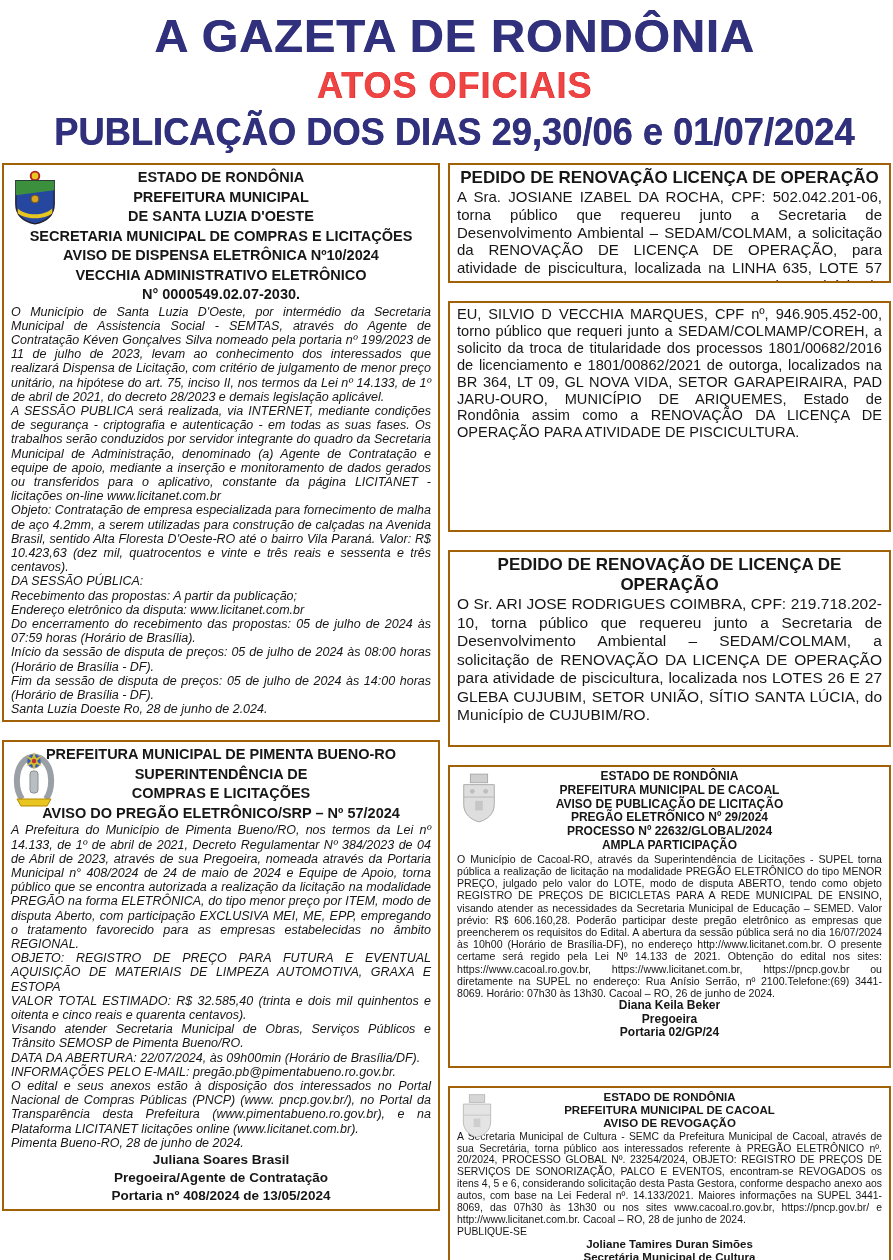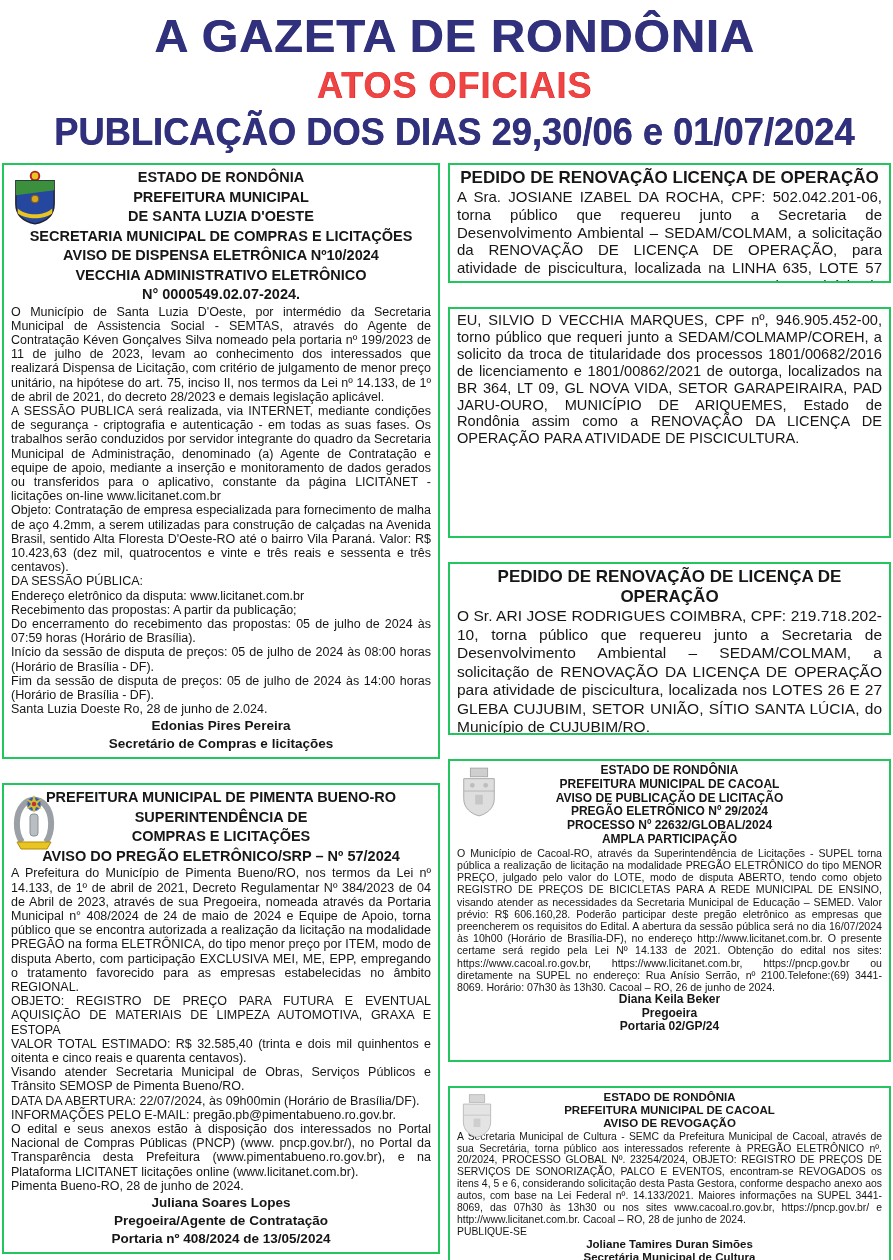--- a/index.html
+++ b/index.html
@@ -19,26 +19,26 @@
   }
   .masthead-dates{
     display:inline-block;font-size:39px;font-weight:bold;color:#30307c;line-height:48px;
     transform:scaleX(.93);transform-origin:center;white-space:nowrap;
     text-shadow:.5px 0 0 #30307c;
   }
   
   .col-left{position:absolute;left:2px;top:163px;width:438px;}
   .col-right{position:absolute;left:448px;top:163px;width:443px;}
   .notice{
-    position:relative;border:2px solid #22c55e;background:#fff;
-    box-sizing:border-box;padding:3px 7px 4px;margin-bottom:24px;overflow:hidden;
+    position:relative;border:2px solid #a16207;background:#fff;
+    box-sizing:border-box;padding:3px 7px 4px;margin-bottom:18px;overflow:hidden;
   }
   
   .hdr-sm{font-size:14.5px;font-weight:bold;text-align:center;line-height:19.5px;}
-  .body-sm p{margin:0;font-size:12.5px;line-height:14.2px;text-align:justify;}
+  .body-sm p{margin:0;font-size:12.5px;line-height:14.2px;text-align:justify;font-style:italic;}
   .sig-sm{font-size:13.5px;font-weight:bold;text-align:center;line-height:18px;margin-top:1px;}
   
   .big-title{font-size:17px;font-weight:bold;text-align:center;line-height:20px;}
   .big-title.three{font-size:16.5px;line-height:19px;}
   .big-body{font-size:15px;line-height:17.8px;text-align:justify;margin:0;}
   .big-body.mid{font-size:14.6px;line-height:16.9px;}
   .big-body.r3{font-size:15.5px;line-height:18.5px;}
   .u{text-decoration:underline;}
   
   .hdr-xs{font-size:12px;font-weight:bold;text-align:center;line-height:13.8px;}
@@ -71,37 +71,33 @@
         <path d="M6 40 C14 48 34 48 42 40 L42 45 C34 52 14 52 6 45 Z" fill="#e8c520"></path>
         <circle cx="24" cy="30" r="4" fill="#d9a520" stroke="#7a5a10"></circle>
       </svg>
       <div class="hdr-sm">
         <div>ESTADO DE RONDÔNIA</div>
         <div>PREFEITURA MUNICIPAL</div>
         <div>DE SANTA LUZIA D'OESTE</div>
         <div>SECRETARIA MUNICIPAL DE COMPRAS E LICITAÇÕES</div>
         <div>AVISO DE DISPENSA ELETRÔNICA Nº10/2024</div>
         <div>VECCHIA ADMINISTRATIVO ELETRÔNICO</div>
-        <div>N° 0000549.02.07-2024.</div>
+        <div>N° 0000549.02.07-2030.</div>
       </div>
       <div class="body-sm">
         <p>O Município de Santa Luzia D'Oeste, por intermédio da Secretaria Municipal de Assistencia Social - SEMTAS, através do Agente de Contratação Kéven Gonçalves Silva nomeado pela portaria nº 199/2023 de 11 de julho de 2023, levam ao conhecimento dos interessados que realizará Dispensa de Licitação, com critério de julgamento de menor preço unitário, na hipótese do art. 75, inciso II, nos termos da Lei nº 14.133, de 1º de abril de 2021, do decreto 28/2023 e demais legislação aplicável.</p>
         <p>A SESSÃO PUBLICA será realizada, via INTERNET, mediante condições de segurança - criptografia e autenticação - em todas as suas fases. Os trabalhos serão conduzidos por servidor integrante do quadro da Secretaria Municipal de Administração, denominado (a) Agente de Contratação e equipe de apoio, mediante a inserção e monitoramento de dados gerados ou transferidos para o aplicativo, constante da página LICITANET - licitações on-line www.licitanet.com.br</p>
         <p>Objeto: Contratação de empresa especializada para fornecimento de malha de aço 4.2mm, a serem utilizadas para construção de calçadas na Avenida Brasil, sentido Alta Floresta D'Oeste-RO até o bairro Vila Paraná. Valor: R$ 10.423,63 (dez mil, quatrocentos e vinte e três reais e sessenta e três centavos).</p>
         <p>DA SESSÃO PÚBLICA:</p>
+        <p>Recebimento das propostas: A partir da publicação;</p>
         <p>Endereço eletrônico da disputa: www.licitanet.com.br</p>
-        <p>Recebimento das propostas: A partir da publicação;</p>
         <p>Do encerramento do recebimento das propostas: 05 de julho de 2024 às 07:59 horas (Horário de Brasília).</p>
         <p>Início da sessão de disputa de preços: 05 de julho de 2024 às 08:00 horas (Horário de Brasília - DF).</p>
         <p>Fim da sessão de disputa de preços: 05 de julho de 2024 às 14:00 horas (Horário de Brasília - DF).</p>
         <p>Santa Luzia Doeste Ro, 28 de junho de 2.024.</p>
-      </div>
-      <div class="sig-sm">
-        <div>Edonias Pires Pereira</div>
-        <div>Secretário de Compras e licitações</div>
       </div>
     </div>
 
     <div class="notice">
       <svg class="logo" width="44" height="62" viewBox="0 0 44 62">
         <path d="M10 52 C3 42 3 24 11 15 C17 8 27 8 33 15 C41 24 41 42 34 52" stroke="#9aa0a6" stroke-width="6" fill="none"></path>
         <circle cx="22" cy="14" r="7" fill="#2b5bb7" stroke="#8a8f94"></circle>
         <path d="M22 5 L24 11 L30 9 L25 14 L30 19 L24 17 L22 23 L20 17 L14 19 L19 14 L14 9 L20 11 Z" fill="#e8c520" opacity="0.9"></path>
         <circle cx="22" cy="14" r="2.2" fill="#c03030"></circle>
         <rect x="18" y="24" width="8" height="22" rx="3" fill="#b9bec3" stroke="#8a8f94"></rect>
@@ -117,39 +113,39 @@
         <p>A Prefeitura do Município de Pimenta Bueno/RO, nos termos da Lei nº 14.133, de 1º de abril de 2021, Decreto Regulamentar Nº 384/2023 de 04 de Abril de 2023, através de sua Pregoeira, nomeada através da Portaria Municipal n° 408/2024 de 24 de maio de 2024 e Equipe de Apoio, torna público que se encontra autorizada a realização da licitação na modalidade PREGÃO na forma ELETRÔNICA, do tipo menor preço por ITEM, modo de disputa Aberto, com participação EXCLUSIVA MEI, ME, EPP, empregando o tratamento favorecido para as empresas estabelecidas no âmbito REGIONAL.</p>
         <p>OBJETO: REGISTRO DE PREÇO PARA FUTURA E EVENTUAL AQUISIÇÃO DE MATERIAIS DE LIMPEZA AUTOMOTIVA, GRAXA E ESTOPA</p>
         <p>VALOR TOTAL ESTIMADO: R$ 32.585,40 (trinta e dois mil quinhentos e oitenta e cinco reais e quarenta centavos).</p>
         <p>Visando atender Secretaria Municipal de Obras, Serviços Públicos e Trânsito SEMOSP de Pimenta Bueno/RO.</p>
         <p>DATA DA ABERTURA: 22/07/2024, às 09h00min (Horário de Brasília/DF).</p>
         <p>INFORMAÇÕES PELO E-MAIL: pregão.pb@pimentabueno.ro.gov.br.</p>
         <p>O edital e seus anexos estão à disposição dos interessados no Portal Nacional de Compras Públicas (PNCP) (www. pncp.gov.br/), no Portal da Transparência desta Prefeitura (www.pimentabueno.ro.gov.br), e na Plataforma LICITANET licitações online (www.licitanet.com.br).</p>
         <p>Pimenta Bueno-RO, 28 de junho de 2024.</p>
       </div>
       <div class="sig-sm">
-        <div>Juliana Soares Lopes</div>
+        <div>Juliana Soares Brasil</div>
         <div>Pregoeira/Agente de Contratação</div>
         <div>Portaria nº 408/2024 de 13/05/2024</div>
       </div>
     </div>
   </div>
 
   <div class="col-right">
 
     <div class="notice" style="height:120px;">
       <div class="big-title">PEDIDO DE RENOVAÇÃO LICENÇA DE OPERAÇÃO</div>
       <p class="big-body"><span>A Sra. JOSIANE IZABEL DA ROCHA, CPF: 502.042.201-06, torna público que requereu junto a Secretaria de Desenvolvimento Ambiental – SEDAM/COLMAM, a solicitação da RENOVAÇÃO DE LICENÇA DE OPERAÇÃO, para atividade de piscicultura, localizada na LINHA 635, LOTE 57 DA SUB GLEBA 07, PA VALE DO JAMARI, do </span><span class="u">Município de ITAPUÃ D'OESTE/RO.</span></p>
     </div>
 
     <div class="notice" style="height:231px;">
       <p class="big-body mid">EU, SILVIO D VECCHIA MARQUES, CPF nº, 946.905.452-00, torno público que requeri junto a SEDAM/COLMAMP/COREH, a solicito da troca de titularidade dos processos 1801/00682/2016 de licenciamento e 1801/00862/2021 de outorga, localizados na BR 364, LT 09, GL NOVA VIDA, SETOR GARAPEIRAIRA, PAD JARU-OURO, MUNICÍPIO DE ARIQUEMES, Estado de Rondônia assim como a RENOVAÇÃO DA LICENÇA DE OPERAÇÃO PARA ATIVIDADE DE PISCICULTURA.</p>
     </div>
 
-    <div class="notice" style="height:173px;">
+    <div class="notice" style="height:197px;">
       <div class="big-title">PEDIDO DE RENOVAÇÃO DE LICENÇA DE OPERAÇÃO</div>
       <p class="big-body r3">O Sr. ARI JOSE RODRIGUES COIMBRA, CPF: 219.718.202-10, torna público que requereu junto a Secretaria de Desenvolvimento Ambiental – SEDAM/COLMAM, a solicitação de RENOVAÇÃO DA LICENÇA DE OPERAÇÃO para atividade de piscicultura, localizada nos LOTES 26 E 27 GLEBA CUJUBIM, SETOR UNIÃO, SÍTIO SANTA LÚCIA, do Município de CUJUBIM/RO.</p>
     </div>
 
     <div class="notice" style="height:303px;">
       <svg class="logo" width="42" height="52" viewBox="0 0 44 54">
         <rect x="13" y="2" width="18" height="9" fill="#cfcfcf" stroke="#a8a8a8"></rect>
         <path d="M6 13 H38 V34 C38 44 30 50 22 52 C14 50 6 44 6 34 Z" fill="#dedede" stroke="#a8a8a8"></path>
         <line x1="6" y1="26" x2="38" y2="26" stroke="#b5b5b5"></line>
         <circle cx="15" cy="20" r="2.5" fill="#bdbdbd"></circle>

